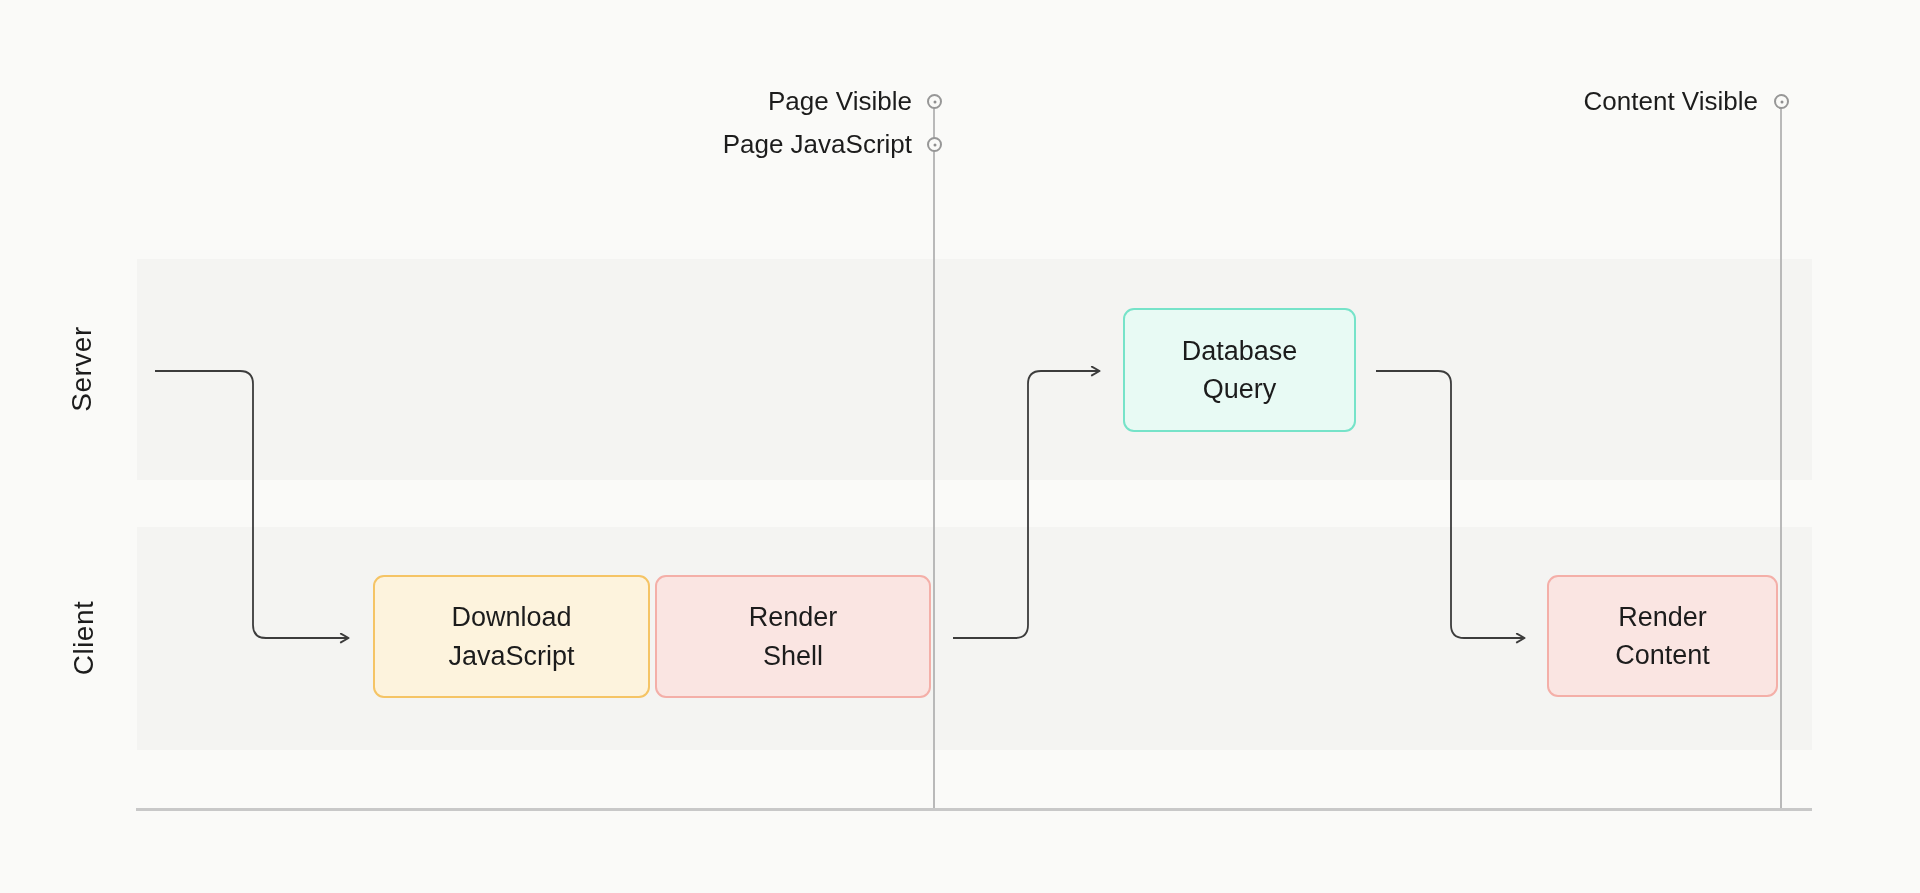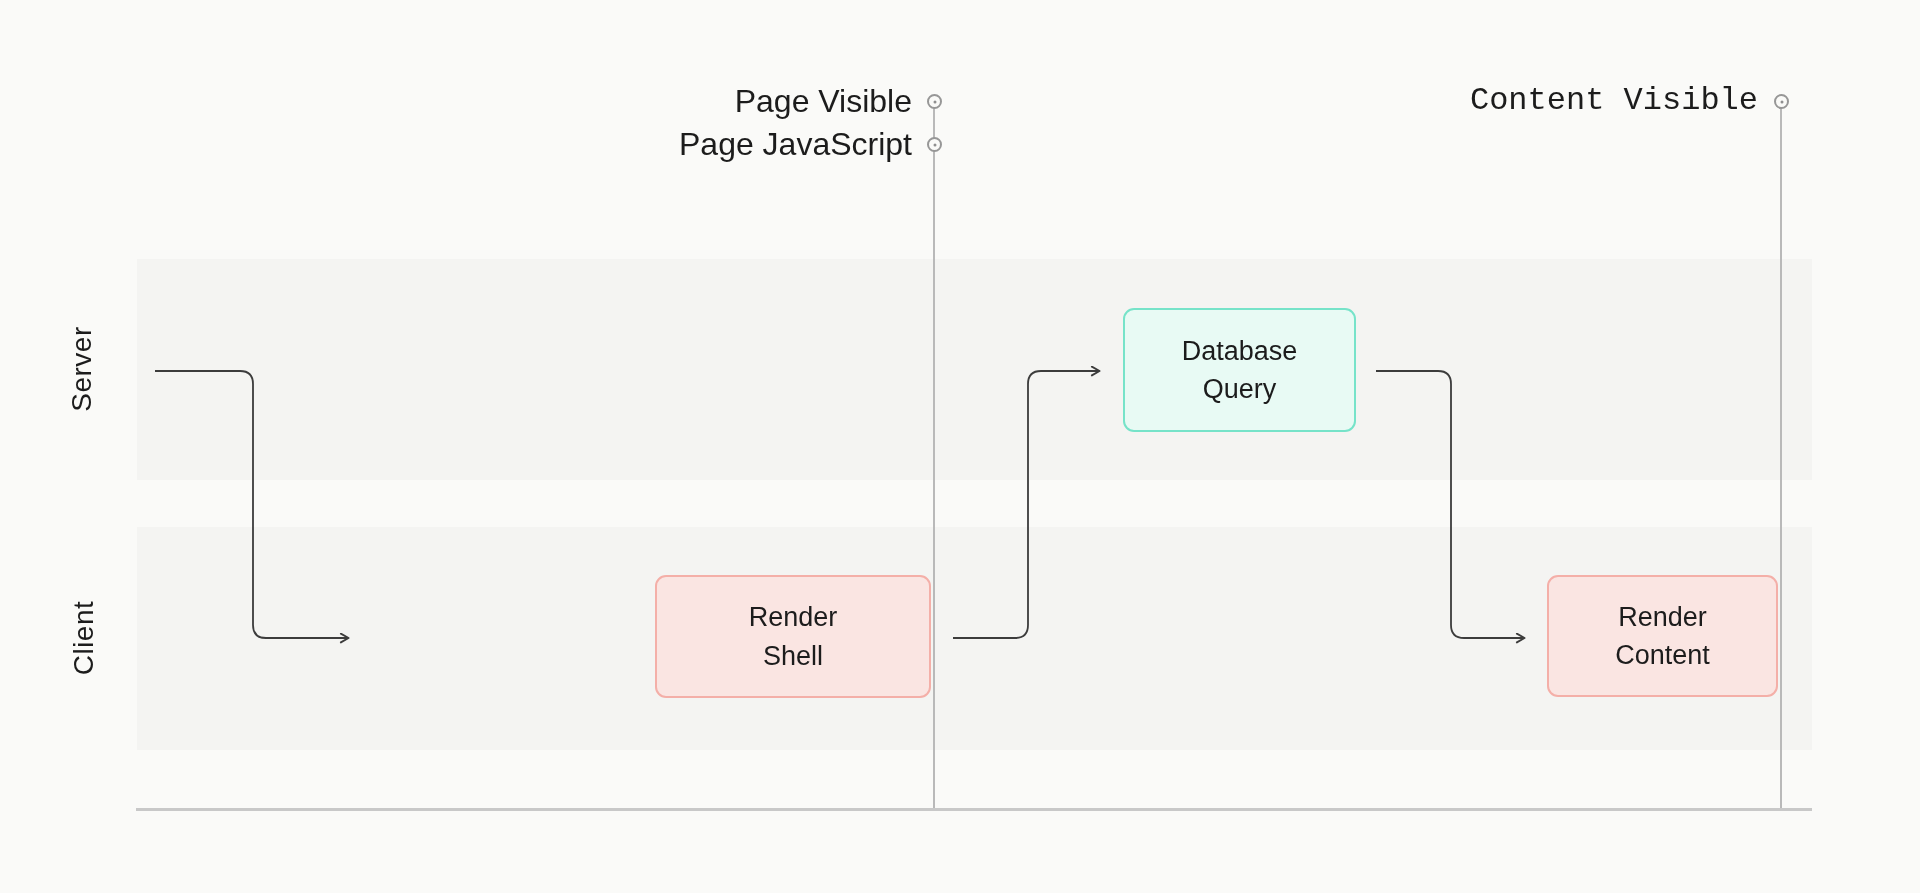--- a/index.html
+++ b/index.html
@@ -32,21 +32,21 @@
     position:absolute;width:15px;height:15px;
     border:2px solid #979797;border-radius:50%;
     background:#fafaf8;box-sizing:border-box;
   }
   .milestone-marker::after{
     content:"";position:absolute;left:50%;top:50%;
     width:3px;height:3px;border-radius:50%;
     background:#8f8f8f;transform:translate(-50%,-50%);
   }
   .milestone-label{
-    position:absolute;font-size:32px;color:#1c1c1c;
+    position:absolute;font-size:26px;color:#1c1c1c;
     text-align:right;white-space:nowrap;line-height:30px;
   }
   .node{
     position:absolute;box-sizing:border-box;
     border-radius:11px;border:2px solid;
     display:flex;align-items:center;justify-content:center;
     text-align:center;font-size:27px;line-height:1.42;
     white-space:pre-line;color:#1c1c1c;
   }
   .node.n-download{left:373px;top:575px;width:277px;height:123px;background:#fdf3dd;border-color:#f5c465;}
@@ -75,33 +75,37 @@
 
   <div class="vline page-visible"></div>
   <div class="vline content-visible"></div>
 
   <div class="milestone-marker" style="left:927px;top:94px;"></div>
   <div class="milestone-marker" style="left:927px;top:137px;"></div>
   <div class="milestone-marker" style="left:1774px;top:94px;"></div>
 
   <div class="milestone-label" style="right:1008px;top:86px;">Page Visible</div>
   <div class="milestone-label" style="right:1008px;top:129px;">Page JavaScript</div>
-  <div class="milestone-label" style="right:162px;top:86px;font-family:Liberation Mono, monospace;">Content Visible</div>
+  <div class="milestone-label" style="right:162px;top:86px;">Content Visible</div>
 
   <svg id="arrow-layer" viewBox="0 0 1920 893" xmlns="http://www.w3.org/2000/svg">
     <defs>
       <marker id="arrowhead" viewBox="0 0 10 10" refX="8" refY="5" markerWidth="11" markerHeight="11" markerUnits="userSpaceOnUse" orient="auto-start-reverse">
         <path d="M1.5,1 L8.5,5 L1.5,9" fill="none" stroke="#3c3c3c" stroke-width="1.7" stroke-linecap="round" stroke-linejoin="round"></path>
       </marker>
     </defs>
     <path d="M 155 371 L 240 371 Q 253 371 253 384 L 253 625 Q 253 638 266 638 L 348 638" fill="none" stroke="#3c3c3c" stroke-width="1.8" stroke-linejoin="round" marker-end="url(#arrowhead)"></path>
     <path d="M 953 638 L 1015 638 Q 1028 638 1028 625 L 1028 384 Q 1028 371 1041 371 L 1099 371" fill="none" stroke="#3c3c3c" stroke-width="1.8" stroke-linejoin="round" marker-end="url(#arrowhead)"></path>
     <path d="M 1376 371 L 1438 371 Q 1451 371 1451 384 L 1451 625 Q 1451 638 1464 638 L 1524 638" fill="none" stroke="#3c3c3c" stroke-width="1.8" stroke-linejoin="round" marker-end="url(#arrowhead)"></path>
   </svg>
 
+  <div class="node n-download">
+    <span>Download
+JavaScript</span>
+  </div>
   <div class="node n-shell">
     <span>Render
 Shell</span>
   </div>
   <div class="node n-query">
     <span>Database
 Query</span>
   </div>
   <div class="node n-content">
     <span>Render

